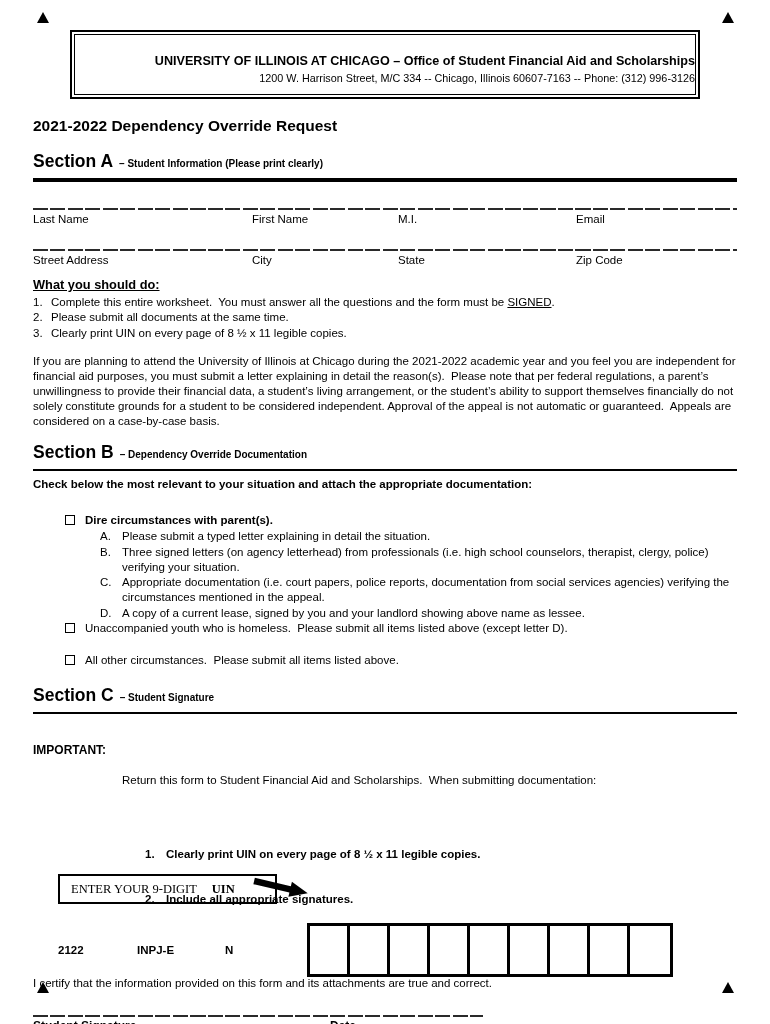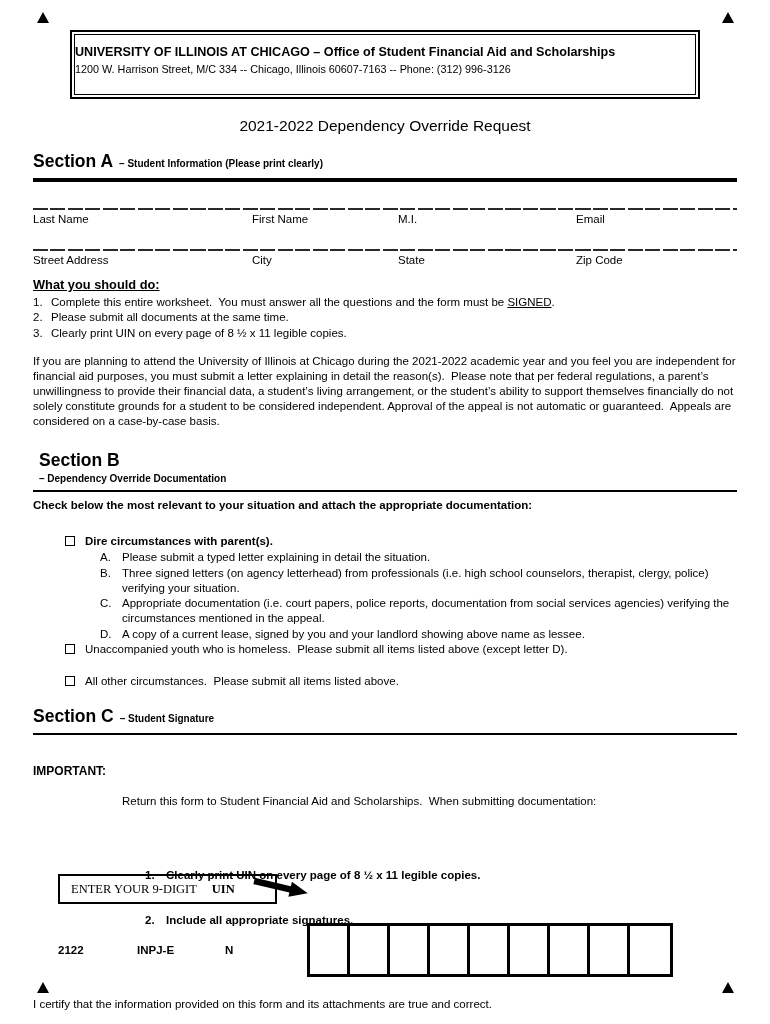--- a/index.html
+++ b/index.html
@@ -17,27 +17,27 @@
   }
   .tri.tl { left:37px; top:12px; }
   .tri.tr { left:722px; top:12px; }
   .tri.bl { left:37px; top:982px; }
   .tri.br { left:722px; top:982px; }
 
   .hdr-box {
     position:absolute; left:70px; top:30px; width:630px; height:69px;
     border:2px solid #000; padding:2px; background:#fff;
   }
-  .hdr-inner { border:1px solid #000; width:100%; height:100%; text-align:left; padding-top:9px; }
+  .hdr-inner { border:1px solid #000; width:100%; height:100%; text-align:right; padding-top:18px; }
   .hdr-line1 { font-weight:bold; font-size:12.6px; }
   .hdr-line2 { font-size:10.8px; margin-top:2px; }
 
   .content { position:absolute; left:33px; top:112px; width:704px; }
 
-  .doc-title { text-align:center; font-weight:normal; font-size:15.5px; margin-top:4px; }
+  .doc-title { text-align:left; font-weight:bold; font-size:15.5px; margin-top:4px; }
 
   .sec-head { display:flex; align-items:baseline; margin-top:14px; padding-bottom:5px; }
   .sec-head .big { font-size:17.5px; font-weight:bold; }
   .sec-head .rest { font-size:10px; font-weight:bold; margin-left:6px; }
   .sec-a { border-bottom:4px solid #000; }
   .sec-b, .sec-c { border-bottom:2px solid #000; }
 
   .fline {
     height:2px; margin-top:26px;
     background:repeating-linear-gradient(90deg,#2a2a2a 0 15px,transparent 15px 17.5px);
@@ -155,21 +155,21 @@
       <span class="step-num">2.</span>
       <span class="step-text">Please submit all documents at the same time.</span>
     </div>
     <div class="step">
       <span class="step-num">3.</span>
       <span class="step-text">Clearly print UIN on every page of 8 ½ x 11 legible copies.</span>
     </div>
 
     <div class="para">If you are planning to attend the University of Illinois at Chicago during the 2021-2022 academic year and you feel you are independent for financial aid purposes, you must submit a letter explaining in detail the reason(s).  Please note that per federal regulations, a parent’s unwillingness to provide their financial data, a student’s living arrangement, or the student’s ability to support themselves financially do not solely constitute grounds for a student to be considered independent. Approval of the appeal is not automatic or guaranteed.  Appeals are considered on a case-by-case basis.</div>
 
-    <div class="sec-head sec-b" style="margin-top:20px;flex-direction:column;">
+    <div class="sec-head sec-b" style="margin-top:12px;">
       <span class="big">Section B</span>
       <span class="rest">– Dependency Override Documentation</span>
     </div>
 
     <div class="instruction">Check below the most relevant to your situation and attach the appropriate documentation:</div>
 
     <div class="opt opt-1">
       <span class="cbx"></span>
       <span class="opt-label">Dire circumstances with parent(s).</span>
     </div>

